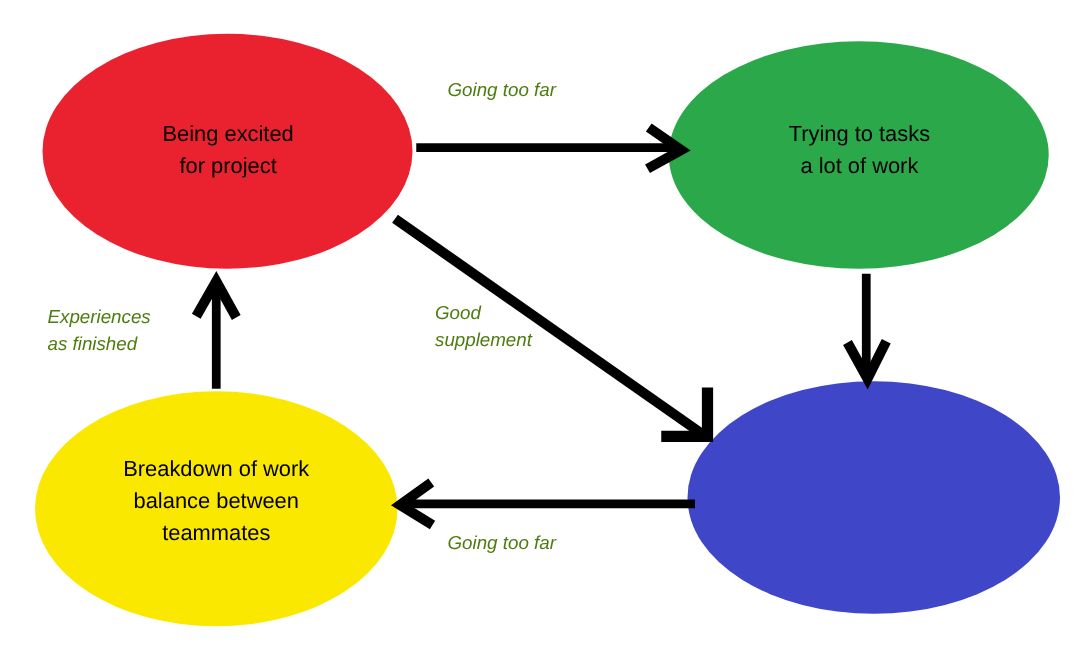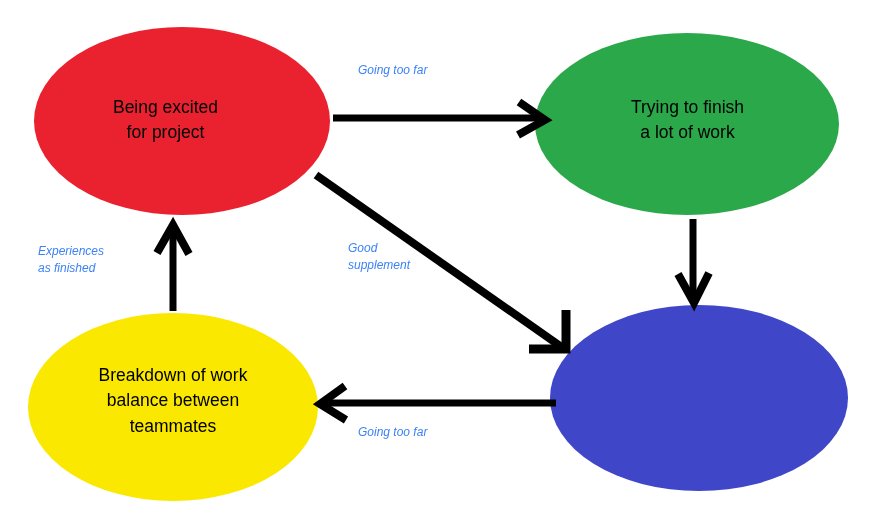--- a/index.html
+++ b/index.html
@@ -29,29 +29,29 @@
     color: #000000;
     font-family: "Liberation Sans", sans-serif;
     font-size: 17.5px;
     line-height: 1.45;
     text-align: center;
     white-space: pre-line;
     pointer-events: none;
   }
   .edge-label {
     position: absolute;
-    color: #3b82f6;
+    color: #4d7c0f;
     font-family: "Liberation Sans", sans-serif;
     font-style: italic;
-    font-size: 12px;
+    font-size: 15px;
     line-height: 1.45;
     white-space: pre-line;
   }
   
-  #label-red      { left: 38px;  top: 95px;  width: 255px; }
+  #label-red      { left: 55px;  top: 95px;  width: 255px; }
   #label-green    { left: 560px; top: 95px;  width: 255px; }
   #label-yellow   { left: 42px;  top: 363px; width: 262px; }
   #label-blue     { left: 565px; top: 365px; width: 270px; }
   
   #label-going-too-far-top  { left: 358px; top: 62px;  }
   #label-experiences        { left: 38px;  top: 243px; }
   #label-good-supplement    { left: 348px; top: 240px; }
   #label-positive-opposite  { left: 722px; top: 223px; }
   #label-going-too-far-bot  { left: 358px; top: 424px; }
 </style>
@@ -93,21 +93,21 @@
         <path d="M316 175 L563 348" stroke-width="8"></path>
         <path d="M566 310 L566 349 L529 349" stroke-width="9"></path>
       </g>
 
     </g>
   </svg>
 
   <div class="node-label" id="label-red">Being excited
 for project</div>
 
-  <div class="node-label" id="label-green">Trying to finish
+  <div class="node-label" id="label-green">Trying to tasks
 a lot of work</div>
 
   <div class="node-label" id="label-yellow">Breakdown of work
 balance between
 teammates</div>
 
 
   <div class="edge-label" id="label-going-too-far-top">Going too far</div>
 
 

